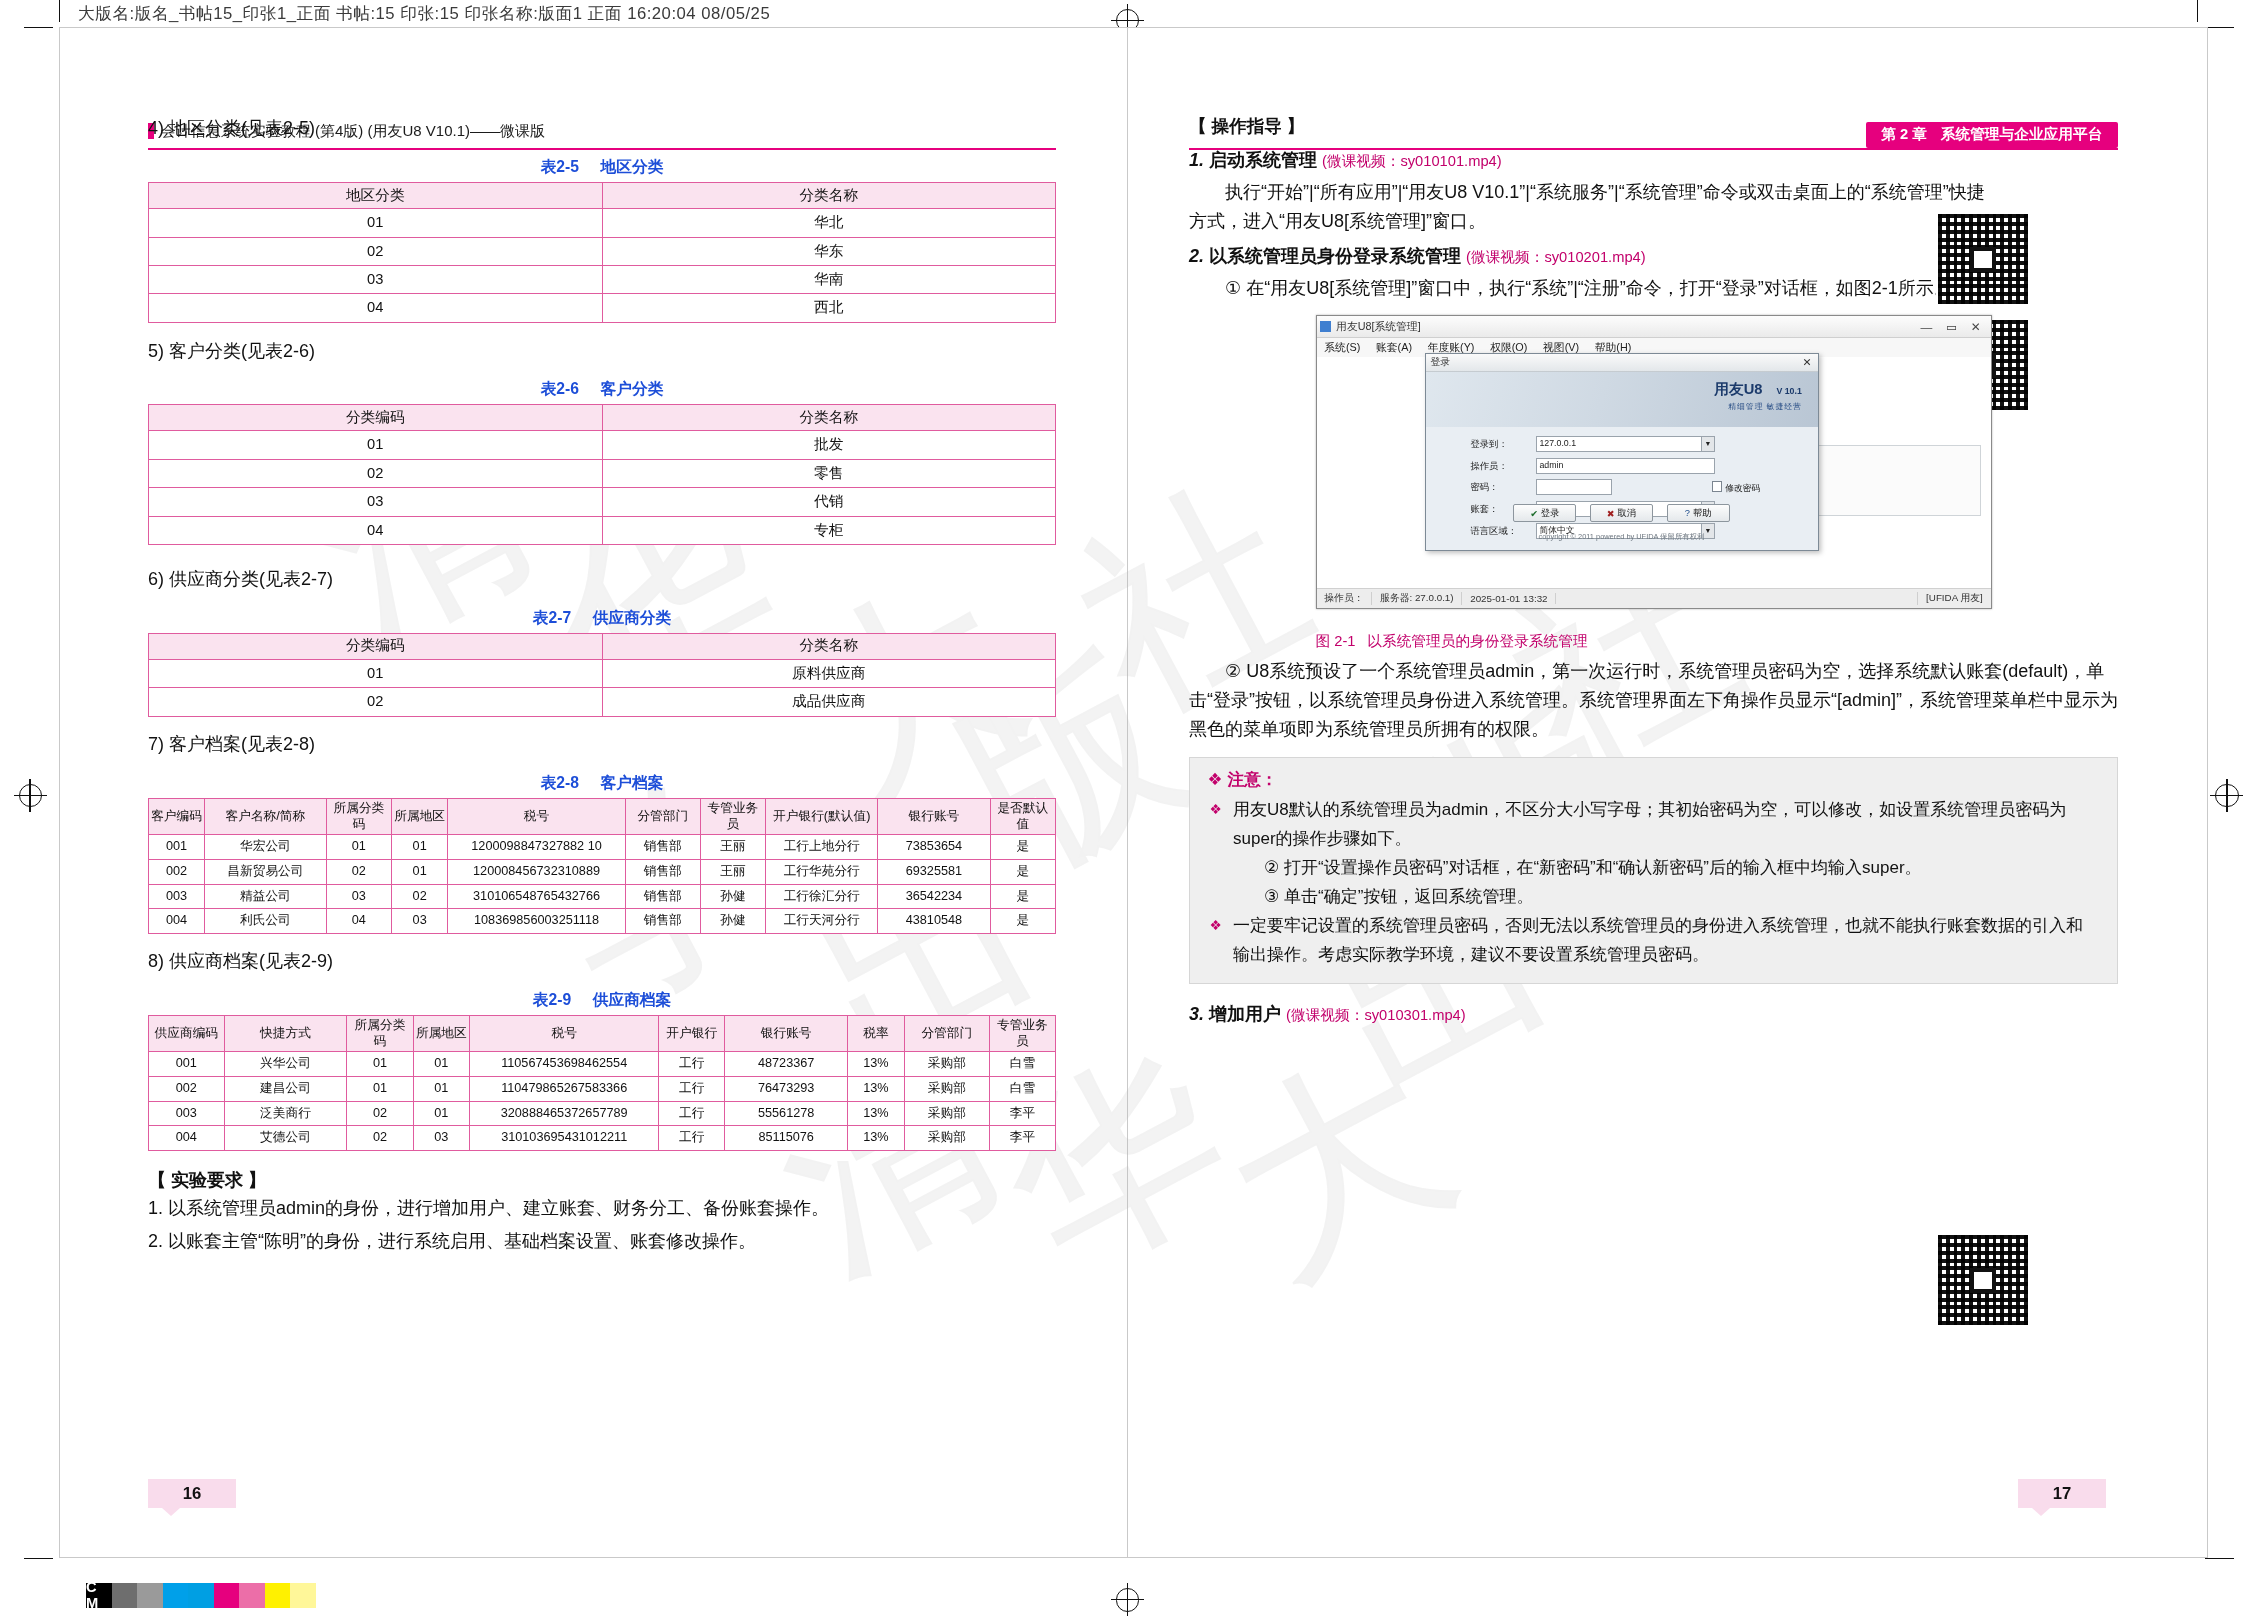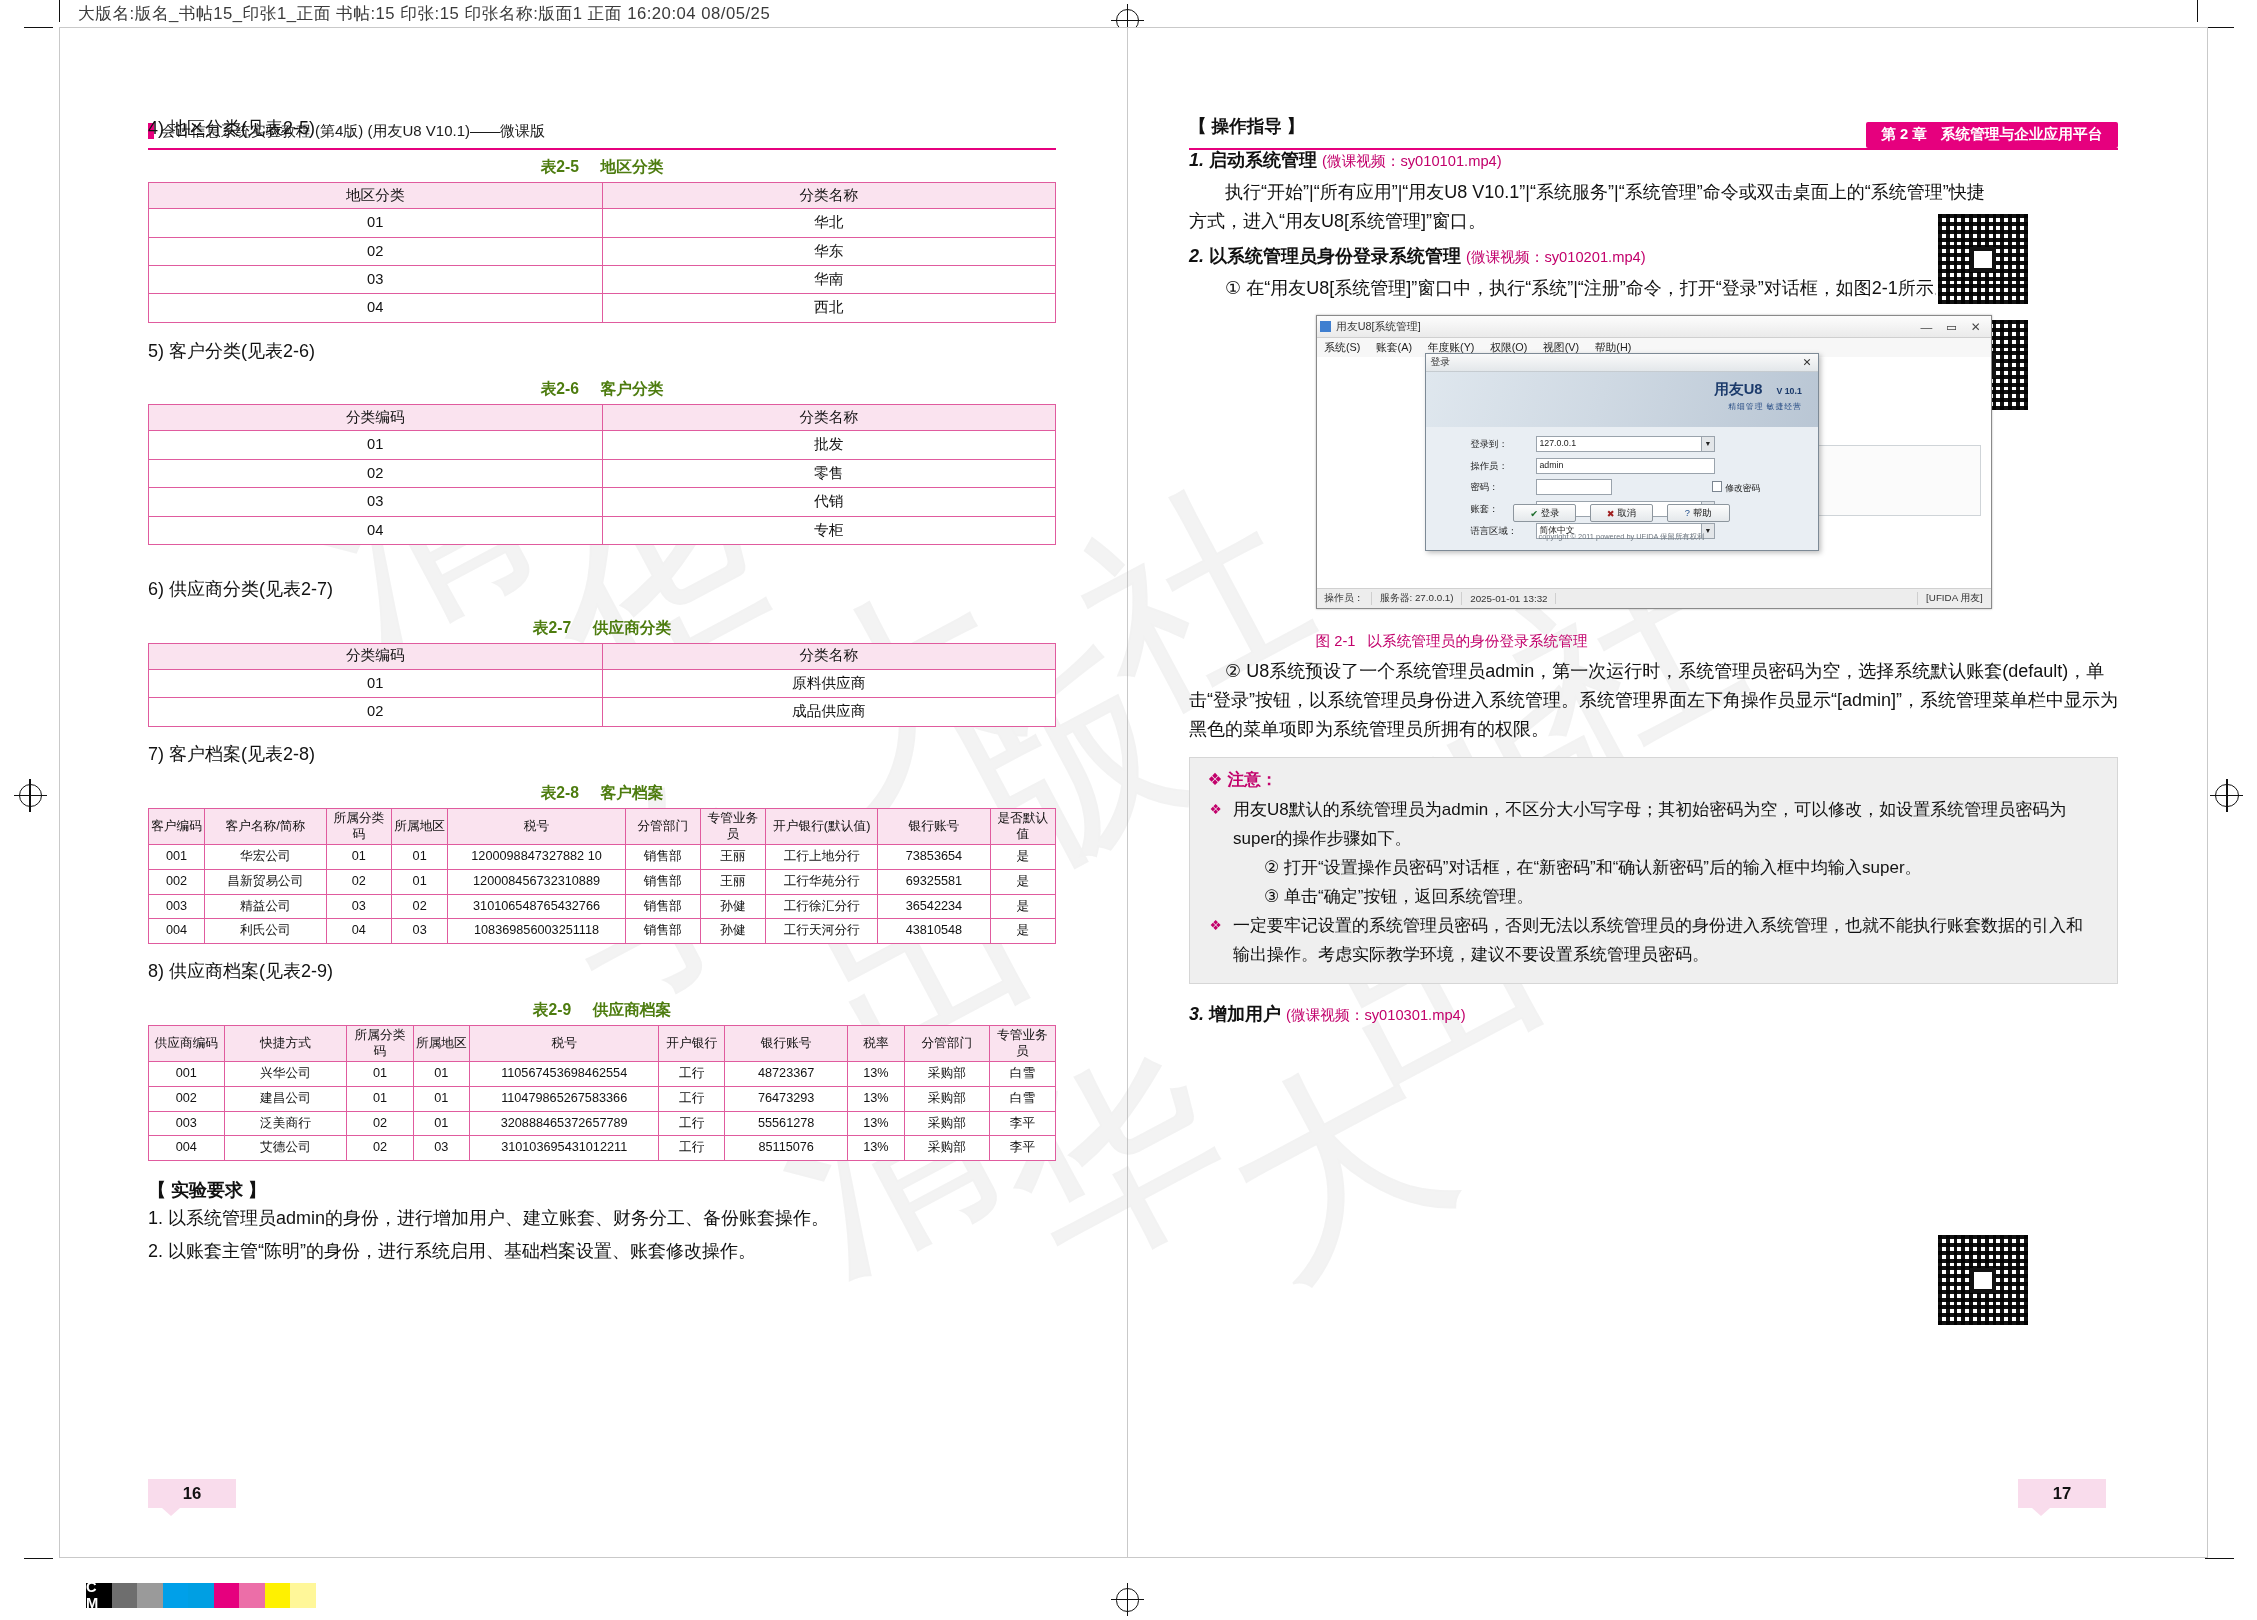--- a/index.html
+++ b/index.html
@@ -33,21 +33,21 @@
   .rh-left{left:88px;}
   .rh-left .bar{display:inline-block;width:5.9px;height:16.7px;background:#e6007e;vertical-align:-2.9px;margin-right:6.9px;}
   .rh-rule{position:absolute;left:88px;right:71px;top:120px;height:1.6px;background:#e6007e;}
   .rh-right{right:88px;text-align:right;}
   .chaptag{display:inline-block;background:#e6007e;color:#fff;font-weight:bold;font-size:14.7px;padding:2.9px 15.7px 3.9px 15.7px;border-radius:2px;}
   .chaptag .sep{display:inline-block;width:13.7px;}
   .rh-rule-r{position:absolute;left:61px;right:88px;top:120px;height:1.6px;background:#e6007e;}
   
   .ln{font-size:18px;color:#111;line-height:29px;margin:0 0 3.9px 0;}
   .ln.indent{text-indent:36px;}
-  .tbl-cap{text-align:center;font-size:15.7px;color:#4d7c0f;font-weight:bold;margin:13.7px 0 3.9px 0;}
+  .tbl-cap{text-align:center;font-size:15.7px;color:#1d4ed8;font-weight:bold;margin:13.7px 0 3.9px 0;}
   .tbl-cap .sp{display:inline-block;width:21.6px;}
   table{border-collapse:collapse;width:100%;font-size:14.7px;color:#111;}
   table th,table td{border:1px solid #e05b9e;text-align:center;padding:2.9px 2px;line-height:19.6px;}
   table th{background:#fae3ef;font-weight:normal;}
   table td{background:#fff;}
   .t25 td,.t26 td,.t27 td{height:21.6px;}
   .t28,.t29{font-size:12.7px;}
   .t28 th,.t29 th{font-size:12.7px;line-height:15.7px;padding:2px 1px;}
   .t28 td,.t29 td{font-size:12.7px;padding:2px 1px;}
   .req-title{font-size:18px;font-weight:bold;color:#111;margin:17.6px 0 2px 0;}
@@ -227,21 +227,21 @@
                 <td>03</td>
                 <td>代销</td>
               </tr>
           <tr>
                 <td>04</td>
                 <td>专柜</td>
               </tr>
         </tbody>
           </table>
 
-        <p class="ln" style="margin-top:30px">6) 供应商分类(见表2-7)</p>
+        <p class="ln" style="margin-top:20px">6) 供应商分类(见表2-7)</p>
 
         <div class="tbl-cap">
           <span>表2-7</span><span class="sp"></span><span>供应商分类</span>
         </div>
         <table class="t27">
           <tbody>
               <tr>
             <th style="width:50%">分类编码</th>
             <th style="width:50%">分类名称</th>
           </tr>

